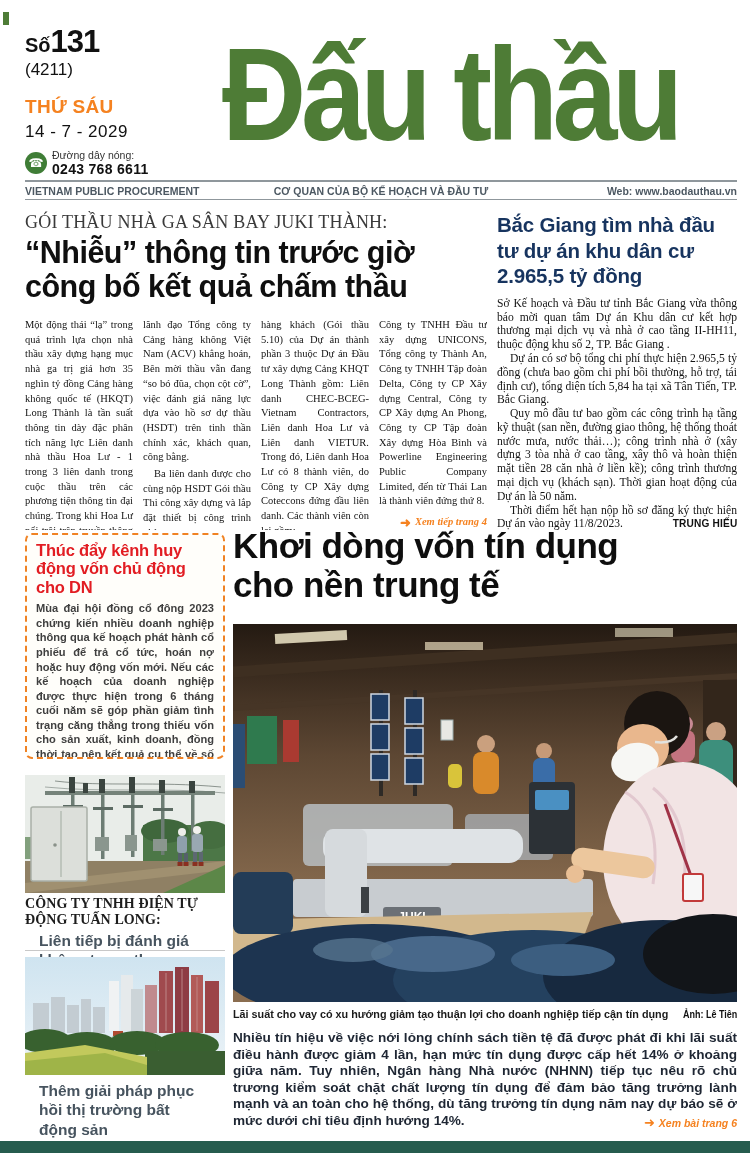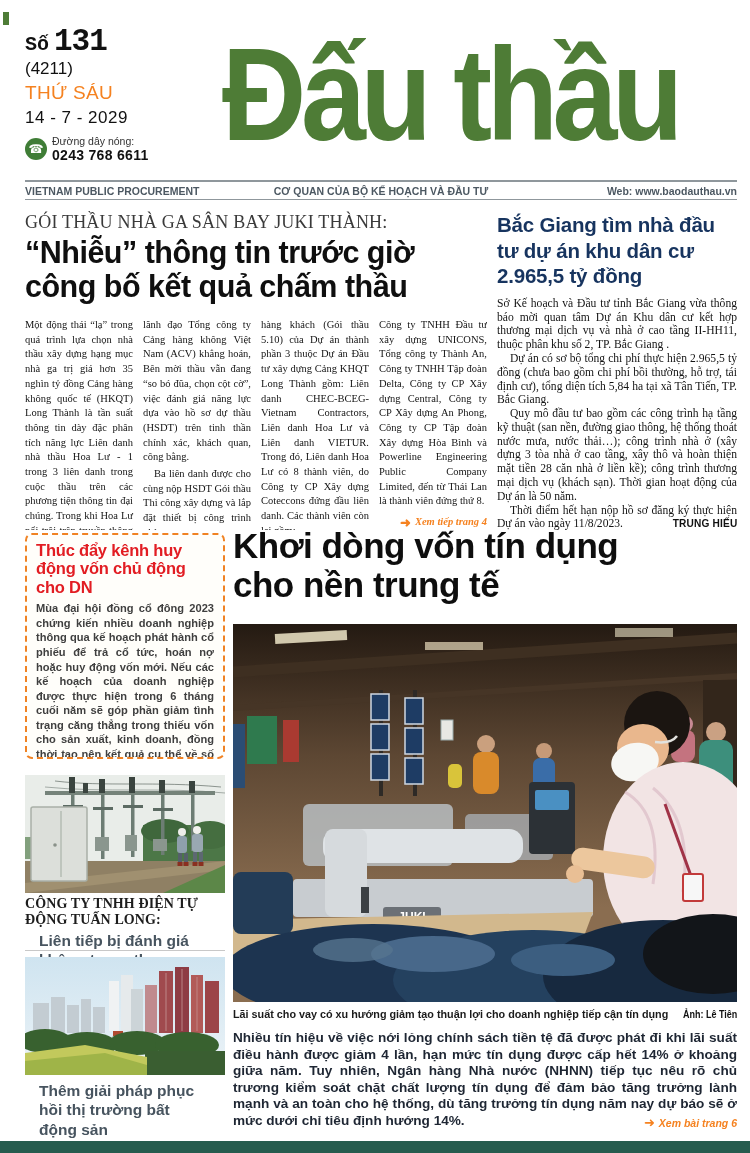--- a/index.html
+++ b/index.html
@@ -3,25 +3,25 @@
 <meta charset="utf-8">
 <style>
   html,body{margin:0;padding:0;background:#e9e9e9;}
   .page{position:relative;width:750px;height:1153px;margin:0 auto;background:#fff;overflow:hidden;
         font-family:"Liberation Sans","DejaVu Sans",sans-serif;color:#111;}
   .abs{position:absolute;}
 
   
   .corner-mark{left:3px;top:12px;width:6px;height:13px;background:#4e7c36;}
   .issue-block{left:25px;top:24px;width:150px;}
-  .issue-line{display:flex;align-items:baseline;gap:5px;font-family:Liberation Mono, monospace;}
+  .issue-line{display:flex;align-items:baseline;}
   .issue-prefix{font-size:20px;font-weight:700;}
   .issue-number{font-size:31px;font-weight:900;letter-spacing:-1px;}
   .issue-code{font-size:17px;margin-top:0px;}
-  .weekday{font-size:19px;font-weight:400;color:#f58220;margin-top:3px;letter-spacing:0.3px;}
+  .weekday{font-size:19px;font-weight:700;color:#f58220;margin-top:16px;letter-spacing:0.3px;}
   .date{font-size:17px;font-weight:500;margin-top:4px;letter-spacing:0.5px;}
   .hotline{display:flex;align-items:center;gap:5px;margin-top:7px;}
   .phone-badge{width:22px;height:22px;border-radius:50%;background:#3f7d36;color:#fff;display:flex;
                align-items:center;justify-content:center;font-size:12px;flex:0 0 22px;}
   .hotline-label{font-size:10.5px;color:#333;line-height:1.15;}
   .hotline-number{font-size:14px;font-weight:900;color:#111;letter-spacing:0.3px;}
   .masthead{left:160px;top:14px;width:580px;height:160px;display:flex;align-items:center;justify-content:center;}
   .masthead span{font-size:108px;font-weight:900;color:#4e7c36;letter-spacing:-5px;white-space:nowrap;
                  transform:scale(1.08,1.22);transform-origin:center;}
   .infobar{left:25px;top:180px;width:712px;height:17px;border-top:2px solid #8f979c;border-bottom:1px solid #8f979c;
@@ -138,21 +138,21 @@
           <span class="arr">➜</span>
           <span>Xem tiếp trang 4</span>
         </div>
       </div>
     </div>
   </div>
 
   <div class="abs bg-article">
     <div class="bg-headline">Bắc Giang tìm nhà đầu tư dự án khu dân cư 2.965,5 tỷ đồng</div>
     <div class="bg-body">
-      <p>Sở Kế hoạch và Đầu tư tỉnh Bắc Giang vừa thông báo mời quan tâm Dự án Khu dân cư kết hợp thương mại dịch vụ và nhà ở cao tầng II-HH11, thuộc phân khu số 2, TP. Bắc Giang .</p>
+      <p>Sở Kế hoạch và Đầu tư tỉnh Bắc Giang vừa thông báo mời quan tâm Dự án Khu dân cư kết hợp thương mại dịch vụ và nhà ở cao tầng II-HH11, thuộc động khu số 2, TP. Bắc Giang .</p>
       <p class="ind">Dự án có sơ bộ tổng chi phí thực hiện 2.965,5 tỷ đồng (chưa bao gồm chi phí bồi thường, hỗ trợ, tái định cư), tổng diện tích 5,84 ha tại xã Tân Tiến, TP. Bắc Giang.</p>
       <p class="ind">Quy mô đầu tư bao gồm các công trình hạ tầng kỹ thuật (san nền, đường giao thông, hệ thống thoát nước mưa, nước thải…); công trình nhà ở (xây dựng 3 tòa nhà ở cao tầng, xây thô và hoàn thiện mặt tiền 28 căn nhà ở liền kề); công trình thương mại dịch vụ (khách sạn). Thời gian hoạt động của Dự án là 50 năm.</p>
       <p class="ind">
         <span>Thời điểm hết hạn nộp hồ sơ đăng ký thực hiện Dự án vào ngày 11/8/2023.</span>
         <span class="byline">TRUNG HIẾU</span>
       </p>
     </div>
   </div>
 
   <div class="abs fund-box">

